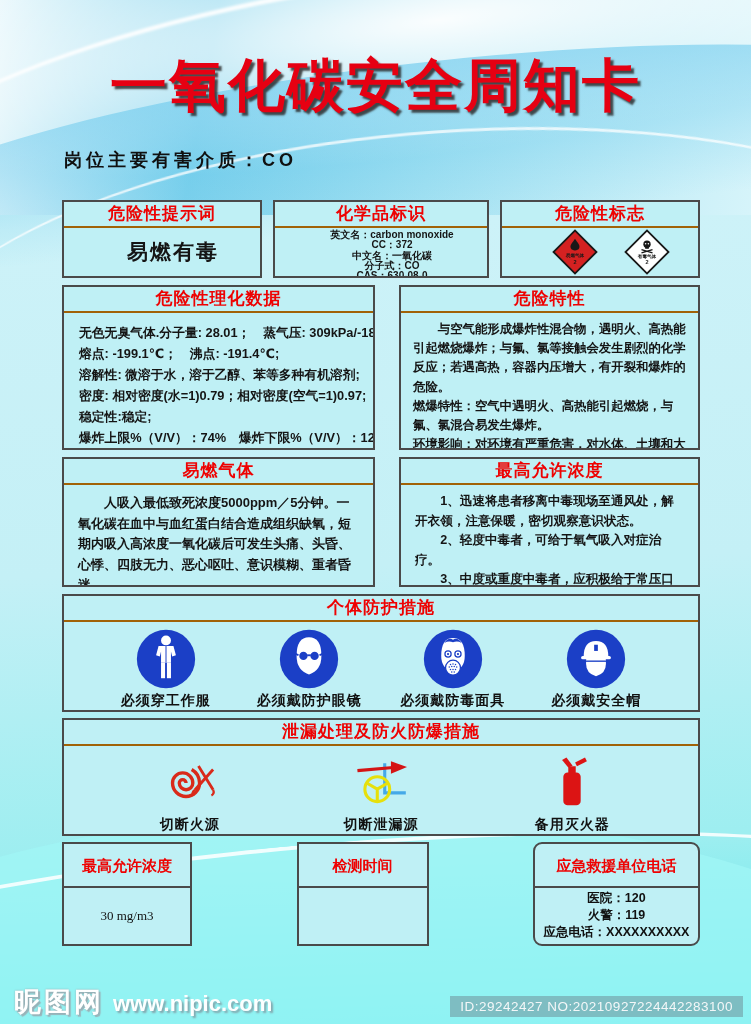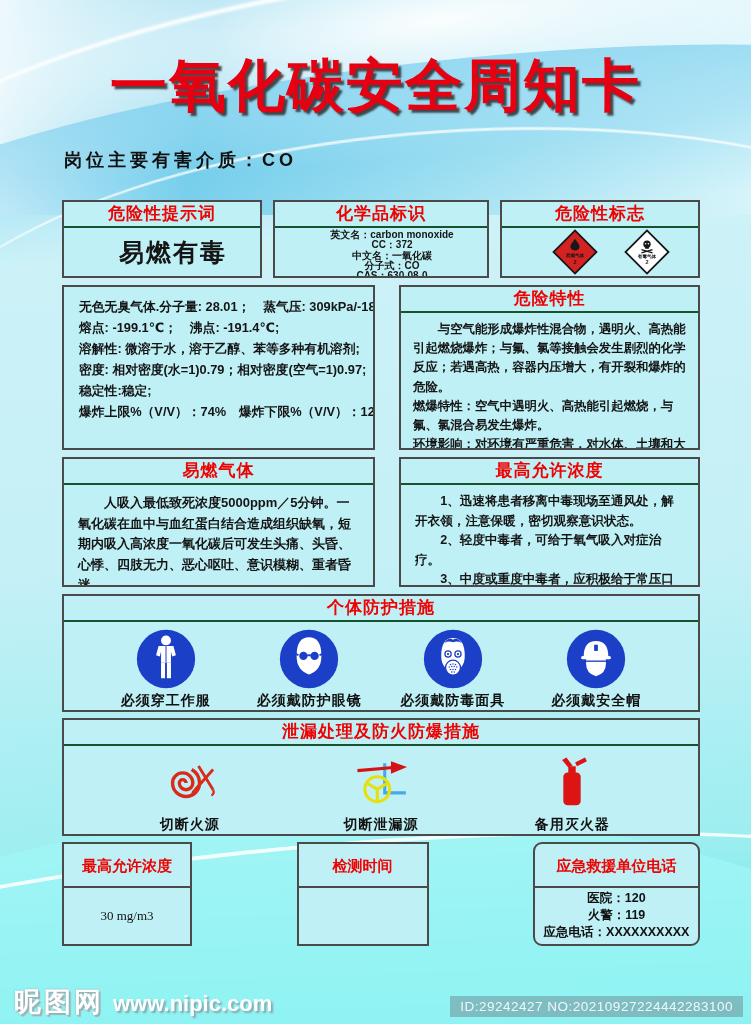--- a/index.html
+++ b/index.html
@@ -30,28 +30,28 @@
     font-size:57px; font-weight:900; letter-spacing:2px; color:#e60012;
     text-shadow:3px 3px 2px rgba(45,45,45,.85); }
   .subtitle { position:absolute; top:148px; left:64px; font-size:18px; font-weight:bold;
     color:#101010; letter-spacing:4px; }
 
   .safety-table { position:absolute; left:62px; top:200px; width:638px; }
   .row { display:flex; justify-content:space-between; }
   .m7 { margin-top:7px; } .m6 { margin-top:6px; }
   .sec { border:2px solid #4a4a4a; background:#bff0f5; overflow:hidden; }
   .sec-header { height:26px; line-height:23px; text-align:center; color:#ee0202;
-    font-weight:bold; font-size:17px; border-bottom:2px solid #14532d; letter-spacing:1px; }
+    font-weight:bold; font-size:17px; border-bottom:2px solid #a16207; letter-spacing:1px; }
   .w200 { width:200px; } .w216 { width:216px; }
   .wL { width:313px; } .wR { width:301px; }
   .h78 { height:78px; } .h165 { height:165px; } .h130 { height:130px; }
   .s4 { height:118px; } .s5 { height:118px; }
   .sec-body { color:#151515;padding-left:22px; }
   .center-big { display:flex; align-items:center; justify-content:center; height:48px;
-    font-size:25px; font-weight:bold; letter-spacing:2px; }
+    font-size:21px; font-weight:bold; letter-spacing:2px; }
   .chem { padding-top:2px; }
   .chem-line { text-align:center; font-size:10px; line-height:10.3px; font-weight:bold; }
   .marks { display:flex; align-items:center; justify-content:center; gap:26px; height:48px; }
   .diamond { width:46px; height:46px; }
   .txtblock { padding:8px 12px 0 14px; font-size:13px; font-weight:bold; line-height:20.5px; }
   .phys-lines { padding:9px 6px 0 15px; font-size:12.8px; font-weight:bold; }
   .phys-line { line-height:21px; white-space:nowrap; }
   .hzd { padding:7px 10px 0 12px; font-size:12.4px; font-weight:bold; line-height:19.2px; }
   .indent { text-indent:2em; }
   .icon-strip { display:flex; justify-content:space-around; align-items:flex-start; padding:6px 30px 0 30px; }
@@ -128,20 +128,21 @@
           <path d="M38 45 L62 52 M62 45 L38 52" stroke="#181818" stroke-width="3"></path>
           <text x="50" y="63" text-anchor="middle" font-size="10" font-weight="bold" fill="#181818">有毒气体</text>
           <text x="50" y="77" text-anchor="middle" font-size="12" font-weight="bold" fill="#181818">2</text>
         </svg>
       </div>
     </section>
   </div>
 
   <div class="row m7">
     <section class="sec wL h165">
+      <div class="sec-header">危险性理化数据</div>
       <div class="sec-body phys-lines">
         <div class="phys-line">无色无臭气体.分子量: 28.01；　蒸气压: 309kPa/-180℃;</div>
         <div class="phys-line">熔点: -199.1℃；　沸点: -191.4℃;</div>
         <div class="phys-line">溶解性: 微溶于水，溶于乙醇、苯等多种有机溶剂;</div>
         <div class="phys-line">密度: 相对密度(水=1)0.79；相对密度(空气=1)0.97;</div>
         <div class="phys-line">稳定性:稳定;</div>
         <div class="phys-line">爆炸上限%（V/V）：74%　爆炸下限%（V/V）：12%</div>
       </div>
     </section>
     <section class="sec wR h165">

